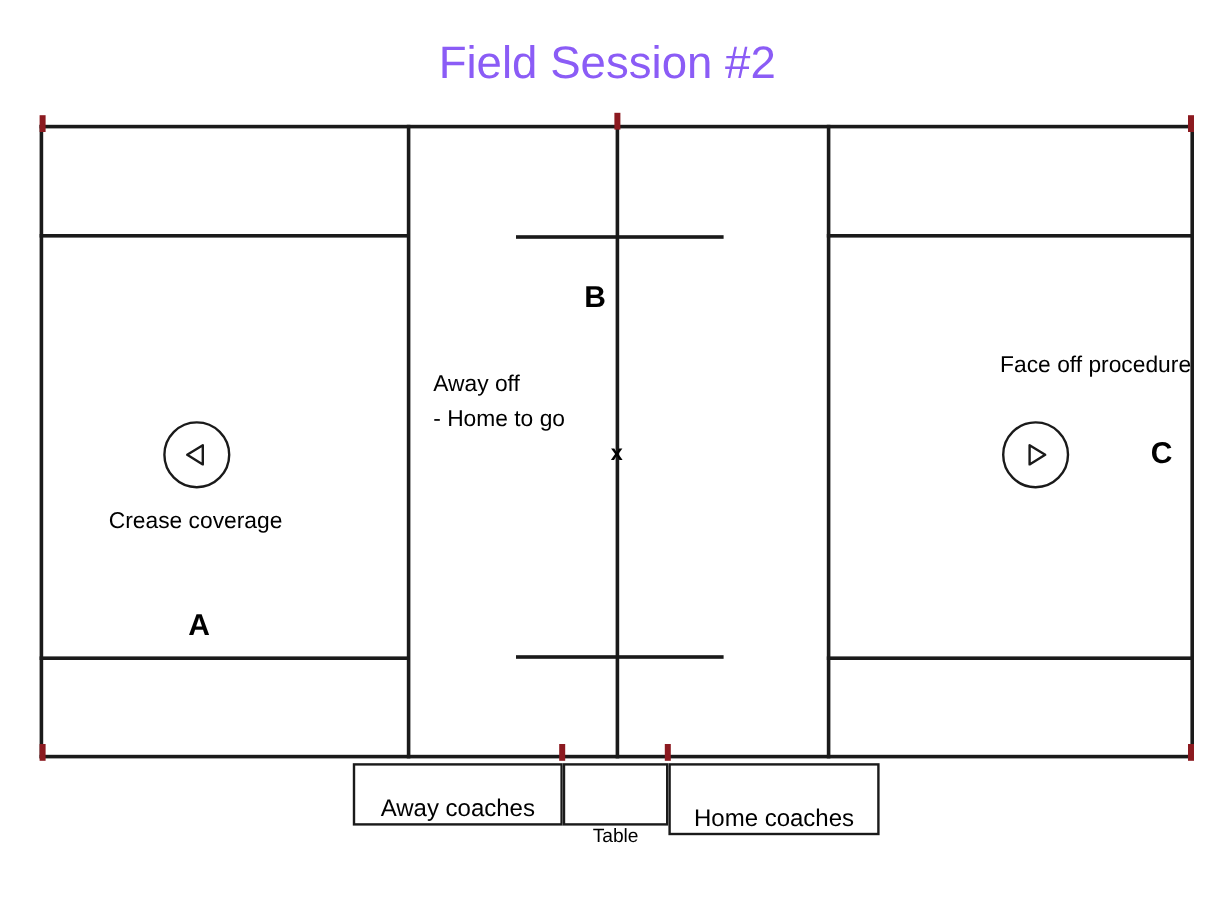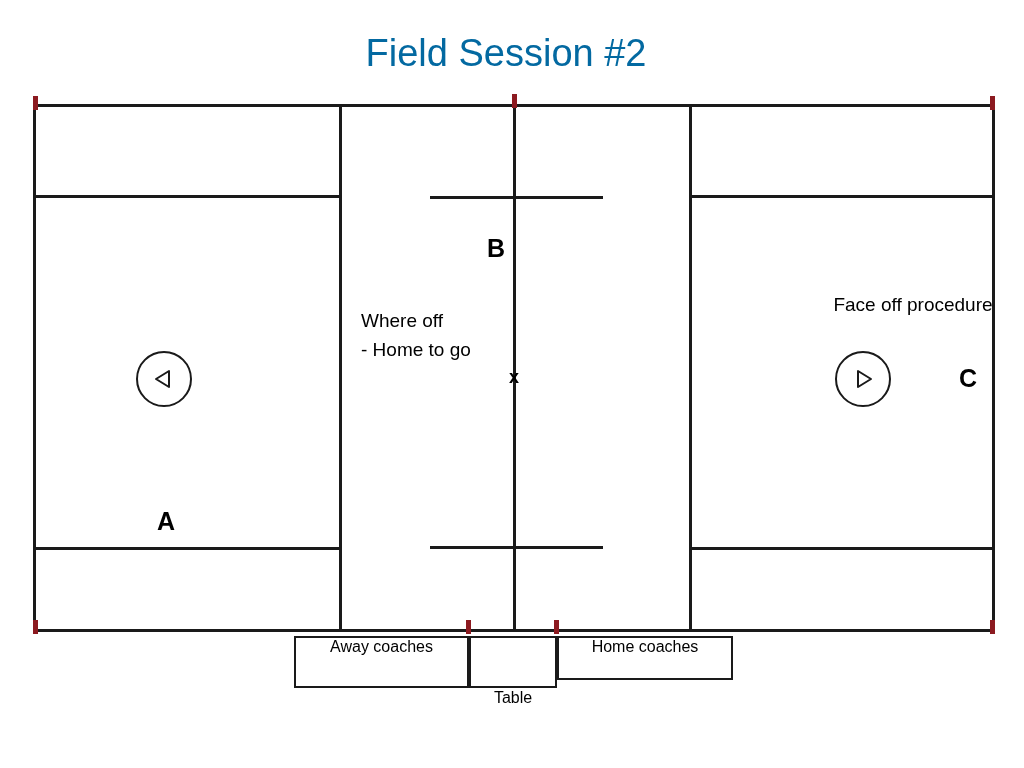--- a/index.html
+++ b/index.html
@@ -24,21 +24,21 @@
   
   #slide-title {
     position: absolute;
     left: 0;
     top: 32px;
     width: 1012px;
     text-align: center;
     font-size: 38px;
     font-weight: 400;
     letter-spacing: 0px;
-    color: #0369a1;
+    color: #8b5cf6;
     white-space: nowrap;
   }
 
   
   .hline {
     position: absolute;
     background: #1a1a1a;
     height: 3px;
   }
   .vline {
@@ -105,23 +105,23 @@
     line-height: 1;
   }
 
   
   .tblbox {
     position: absolute;
     border: 2px solid #1a1a1a;
     box-sizing: border-box;
     background: #ffffff;
     display: flex;
-    align-items: flex-start;
+    align-items: flex-end;
     justify-content: center;
-    font-size: 16px;
+    font-size: 20px;
     color: #000000;
     white-space: nowrap;
   }
   #table-caption {
     position: absolute;
     font-size: 16px;
     text-align: center;
     transform: translateX(-50%);
     white-space: nowrap;
   }
@@ -162,39 +162,40 @@
   <div class="redtick" style="left:990px; top:620px; height:14px;"></div>
   <div class="redtick" style="left:466px; top:620px; height:14px;"></div>
   <div class="redtick" style="left:554px; top:620px; height:14px;"></div>
 
 
   <div class="dir-badge" style="left:136px; top:351px;">
     <svg width="22" height="22" viewBox="0 0 22 22" aria-hidden="true">
       <polygon points="16,3 16,19 3,11" fill="none" stroke="#1a1a1a" stroke-width="2" stroke-linejoin="round"></polygon>
     </svg>
   </div>
+  <div class="lbl center" style="left:163px; top:422px;">Crease coverage</div>
   <div class="lbl bold center" style="left:166px; top:505px;">A</div>
 
   <div class="lbl bold center" style="left:496px; top:232px;">B</div>
-  <div class="lbl" style="left:361px; top:308px;">Where off</div>
+  <div class="lbl" style="left:361px; top:308px;">Away off</div>
   <div class="lbl" style="left:361px; top:337px;">- Home to go</div>
   <div id="faceoff-x" style="left:509px; top:368px;">x</div>
 
   <div class="lbl center" style="left:893px; top:292px;margin-left:20px;">Face off procedure</div>
   <div class="dir-badge" style="left:835px; top:351px;">
     <svg width="22" height="22" viewBox="0 0 22 22" aria-hidden="true">
       <polygon points="6,3 6,19 19,11" fill="none" stroke="#1a1a1a" stroke-width="2" stroke-linejoin="round"></polygon>
     </svg>
   </div>
   <div class="lbl bold center" style="left:968px; top:362px;">C</div>
 
   <div class="tblbox" style="left:294px; top:636px; width:175px; height:52px;">
     <span>Away coaches</span>
   </div>
   <div class="tblbox" style="left:469px; top:636px; width:88px; height:52px;">
     <span></span>
   </div>
-  <div class="tblbox" style="left:557px; top:636px; width:176px; height:44px;">
+  <div class="tblbox" style="left:557px; top:636px; width:176px; height:60px;">
     <span>Home coaches</span>
   </div>
   <div id="table-caption" style="left:513px; top:689px;">Table</div>
 
 </div>
 
 </body></html>

